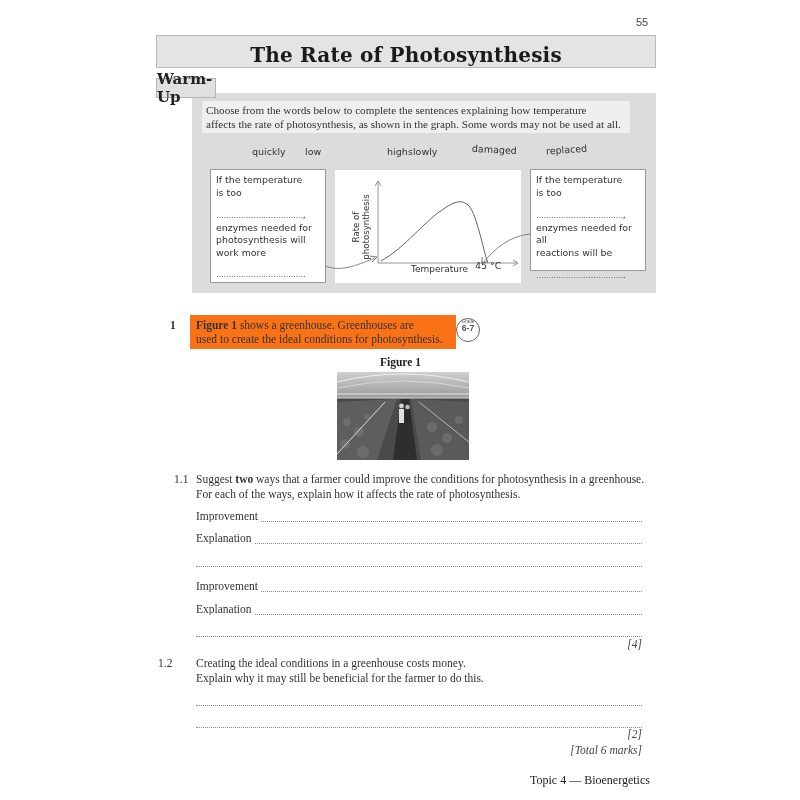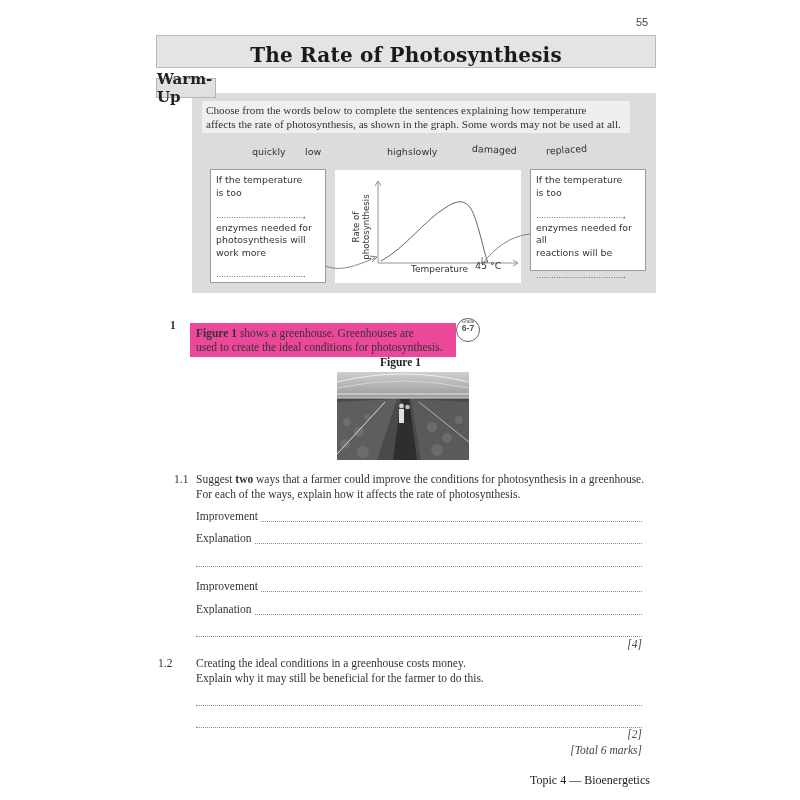--- a/index.html
+++ b/index.html
@@ -27,22 +27,22 @@
     .word { font-family: "DejaVu Sans", sans-serif; font-size: 9.5px; color: #333; }
     .fill-box {
       background: #ffffff; border: 1px solid #9a9a9a;
       font-family: "DejaVu Sans", sans-serif; font-size: 9.4px; line-height: 12.5px; color: #333;
       padding: 4px 5px; box-sizing: border-box;
     }
     .fill-box .dots { color: #777; letter-spacing: -0.5px; overflow: hidden; white-space: nowrap; }
     .graph-panel { left: 335px; top: 170px; width: 186px; height: 113px; background: #ffffff; }
     .q-num { font-size: 11.5px; font-weight: bold; color: #333; }
     .q1-intro {
-      left: 190px; top: 315px; width: 254px; padding: 3px 6px; background: #ec4899;
-      font-size: 11.5px; line-height: 14px; color: #333; margin-top: 8px;
+      left: 190px; top: 315px; width: 254px; padding: 3px 6px; background: #f97316;
+      font-size: 11.5px; line-height: 14px; color: #333;
     }
     .grade-badge {
       left: 456px; top: 318px; width: 22px; height: 22px; border: 1.5px solid #666; border-radius: 50%;
       display: flex; flex-direction: column; align-items: center; justify-content: flex-start; background: #fff;
     }
     .grade-badge .g-small { font-family: "Liberation Sans", sans-serif; font-size: 4.5px; line-height: 5px; color: #555; }
     .grade-badge .g-big { font-family: "Liberation Sans", sans-serif; font-size: 8.5px; line-height: 9px; font-weight: bold; color: #555; }
     .figure-caption { left: 380px; top: 356px; font-size: 11.5px; font-weight: bold; color: #222; }
     .photo { left: 337px; top: 372px; width: 132px; height: 88px; overflow: hidden; background: #6a6a6a; }
     .q-text { font-size: 11.5px; line-height: 14.5px; color: #333; }

